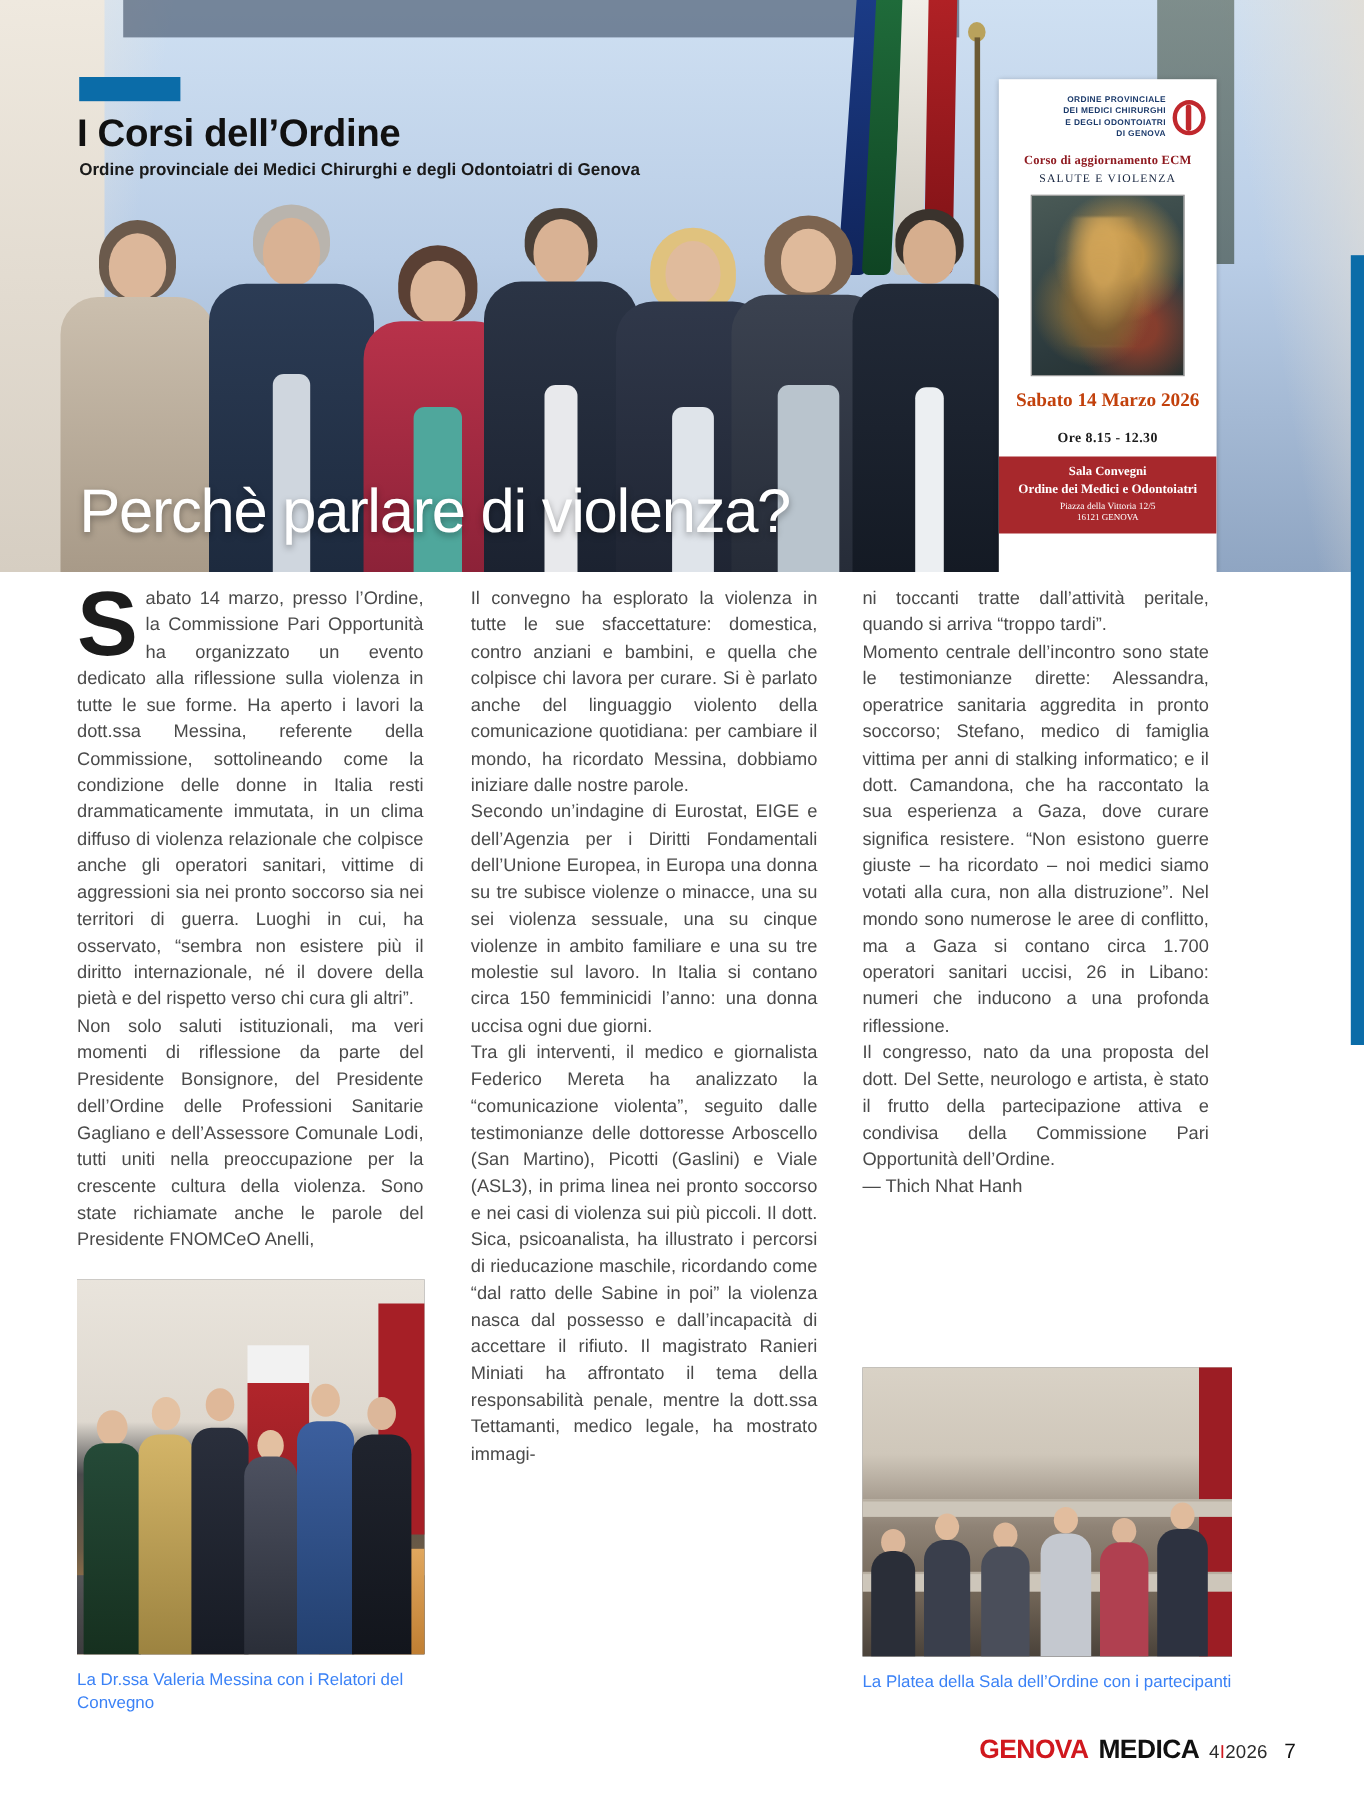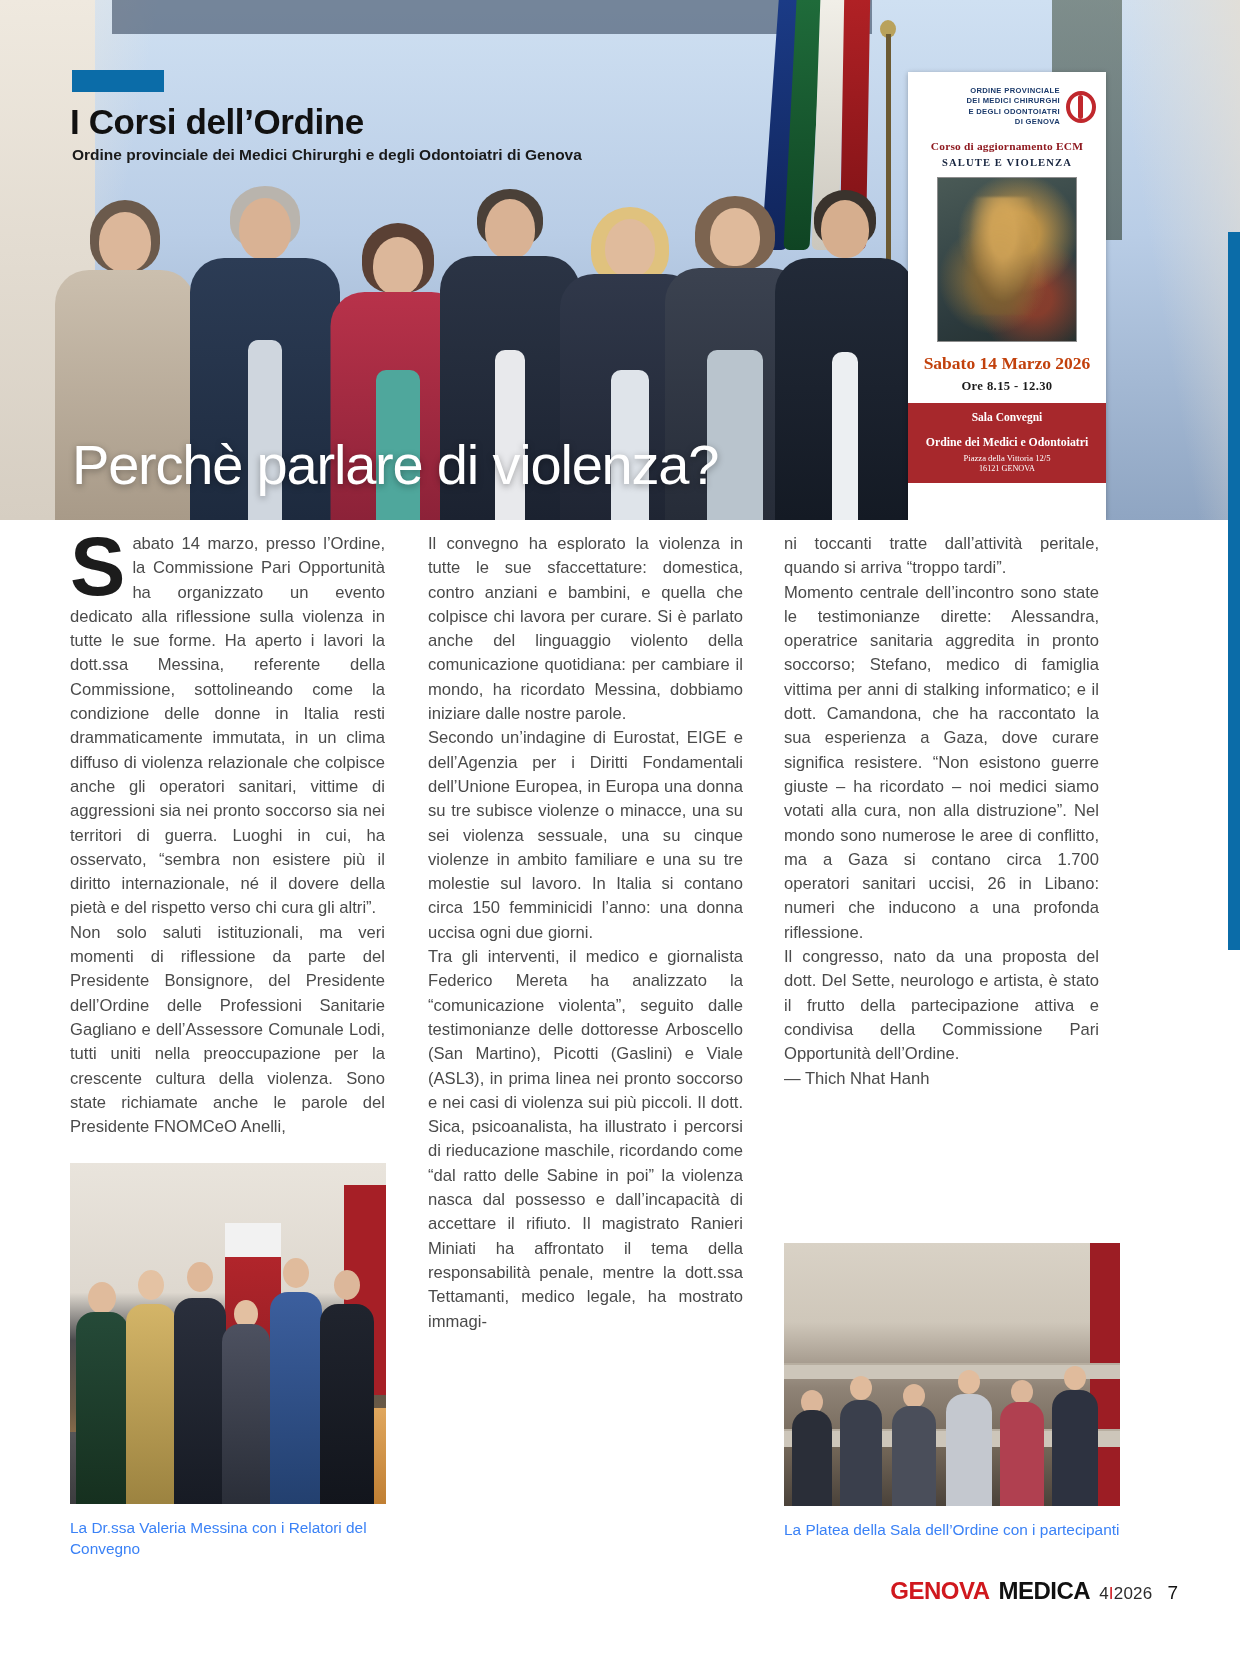--- a/index.html
+++ b/index.html
@@ -94,21 +94,21 @@
   }
   .poster .p-logo .snake {
     position:absolute; left:12px; top:4px; width:5px; height:24px;
     background:#c0282d; border-radius:3px;
   }
   .poster .p-course {
     text-align:center; color:#8f1a20; font-size:11.4px; font-weight:bold;
     margin-top:10px; letter-spacing:.2px;
   }
   .poster .p-theme {
-    text-align:center; color:#16243f; font-size:10.6px; font-weight:bold;
+    text-align:center; color:#16243f; font-size:10.6px; font-weight:normal;
     margin-top:5px; letter-spacing:1.1px;
   }
   .poster .p-art {
     margin:9px auto 0 auto; width:140px; height:165px;
     border:1px solid #8d8d8d;
     background:
       radial-gradient(circle at 58% 34%, rgba(196,150,72,.95) 0 16%, rgba(196,150,72,0) 45%),
       radial-gradient(circle at 40% 62%, rgba(150,118,60,.8) 0 13%, rgba(150,118,60,0) 42%),
       radial-gradient(circle at 70% 74%, rgba(172,64,40,.7) 0 11%, rgba(172,64,40,0) 38%),
       linear-gradient(160deg,#4a5a56 0%, #3a4a4a 35%, #2c3a3d 70%, #24302f 100%);
@@ -120,28 +120,28 @@
       radial-gradient(ellipse at 50% 30%, rgba(214,168,90,.85) 0 22%, rgba(214,168,90,0) 60%),
       radial-gradient(ellipse at 46% 68%, rgba(120,92,48,.8) 0 20%, rgba(120,92,48,0) 62%);
     filter:blur(1.2px);
   }
   .poster .p-date {
     text-align:center; color:#c2410c; font-size:17.5px; font-weight:bold;
     margin-top:11px;
   }
   .poster .p-time {
     text-align:center; color:#1b1b1b; font-size:12.6px; font-weight:bold;
-    margin-top:5px; letter-spacing:.4px;
+    margin-top:17px; letter-spacing:.4px;
   }
   .poster .p-foot {
     margin-top:9px; background:#a7282c; color:#fff; text-align:center;
     padding:8px 6px 10px 6px;
   }
   .poster .p-foot .l1 { font-size:11.5px; font-weight:bold; }
-  .poster .p-foot .l2 { font-size:11.8px; font-weight:bold; margin-top:12px; }
+  .poster .p-foot .l2 { font-size:11.8px; font-weight:bold; margin-top:2px; }
   .poster .p-foot .l3 { font-size:8.6px; margin-top:3px; }
   .poster .p-foot .l4 { font-size:8.2px; margin-top:1px; }
 
   
   .edge-tab {
     position:absolute; right:0; top:232px; width:12px; height:718px; background:#0b6ca8;
   }
 
   
   .cols {

